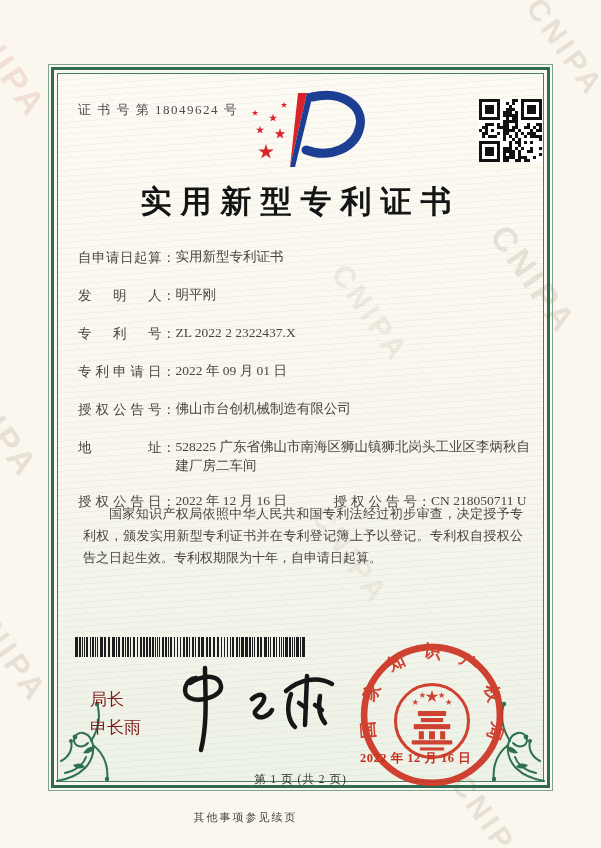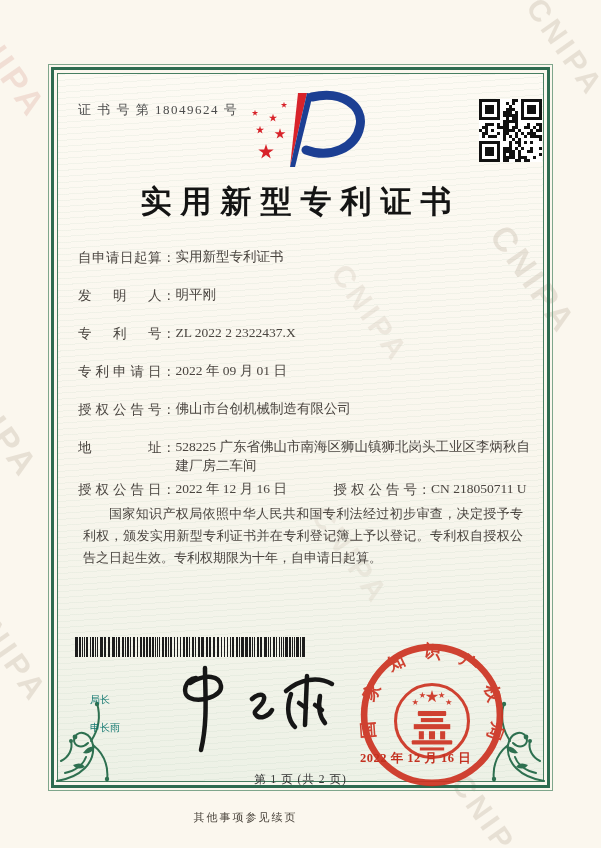--- a/index.html
+++ b/index.html
@@ -44,21 +44,21 @@
   }
   .fcolon{flex:0 0 13px;}
   .fvalue{flex:1;line-height:19px;}
   .row-grant .fvalue1{flex:0 0 158px;}
   
   .paras{left:76px;top:496px;width:454px;font-size:13px;color:#4a4540;line-height:22px;text-align:justify;}
   .paras p{margin:7px;text-indent:2em;}
   
   .barcode{left:75px;top:637px;width:232px;height:20px;font-size:0;}
   .barcode i{display:inline-block;height:20px;background:#1d1d1d;vertical-align:top;}
-  .signer{left:90px;top:686px;font-size:10px;color:#0f766e;line-height:28px;
+  .signer{left:90px;top:686px;font-size:17px;color:#7f1d1d;line-height:28px;
           font-family:"Liberation Sans","DejaVu Sans",sans-serif;}
   .sig{left:160px;top:663px;width:180px;height:92px;}
   .seal{left:357px;top:640px;width:150px;height:150px;opacity:0.92;}
   .seal-date{
     left:360px;top:750px;width:150px;font-size:12.5px;color:#c3301f;
     letter-spacing:0.5px;font-weight:bold;white-space:nowrap;
   }
   .ornament{width:62px;height:88px;z-index:3;}
   .orn-l{left:53px;top:697px;}
   .orn-r{left:486px;top:697px;transform:scaleX(-1);}
@@ -309,21 +309,21 @@
       <div class="field-row">
         <span class="flabel">专利申请日</span>
           <span class="fcolon">：</span>
           <span class="fvalue">2022 年 09 月 01 日</span>
       </div>
       <div class="field-row">
         <span class="flabel">授权公告号</span>
           <span class="fcolon">：</span>
           <span class="fvalue">佛山市台创机械制造有限公司</span>
       </div>
-      <div class="field-row" style="margin-bottom:4px;">
+      <div class="field-row" style="margin-bottom:16px;">
         <span class="flabel">地址</span>
           <span class="fcolon">：</span>
           <span class="fvalue">528225 广东省佛山市南海区狮山镇狮北岗头工业区李炳秋自建厂房二车间</span>
       </div>
       <div class="field-row row-grant">
         <span class="flabel">授权公告日</span>
           <span class="fcolon">：</span>
           <span class="fvalue fvalue1">2022 年 12 月 16 日</span>
           <span class="flabel">授权公告号</span>
           <span class="fcolon">：</span>

